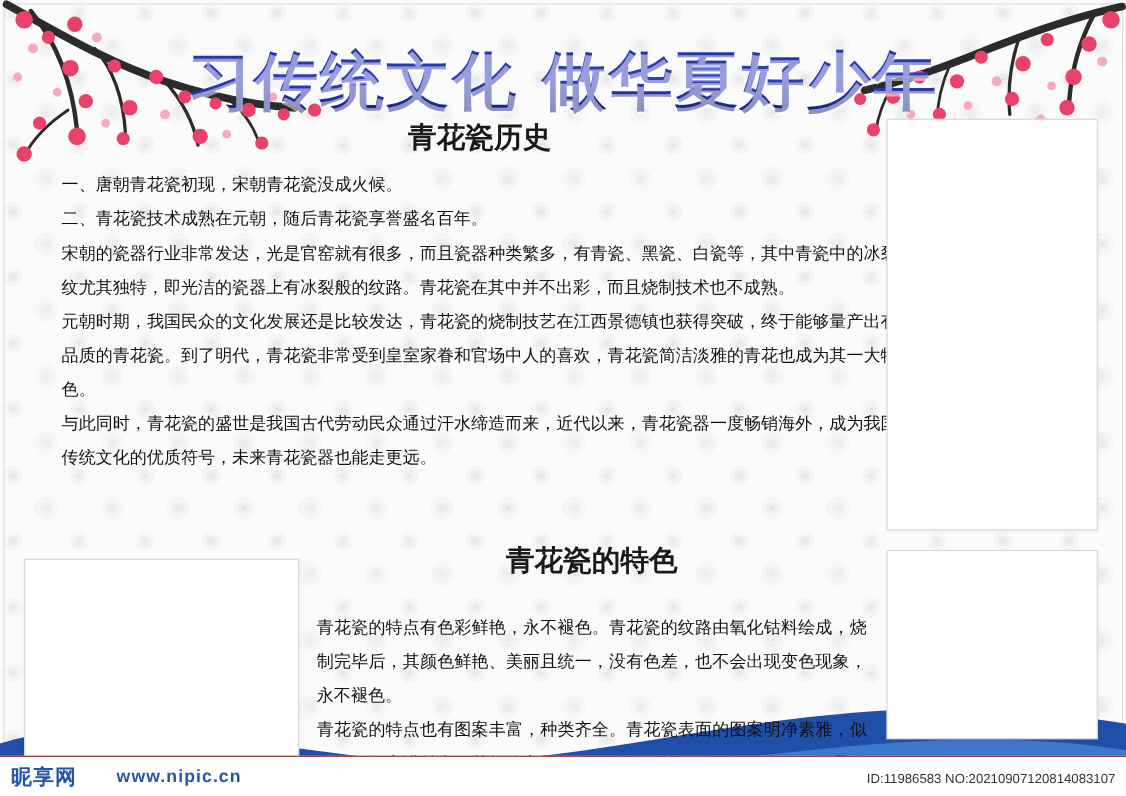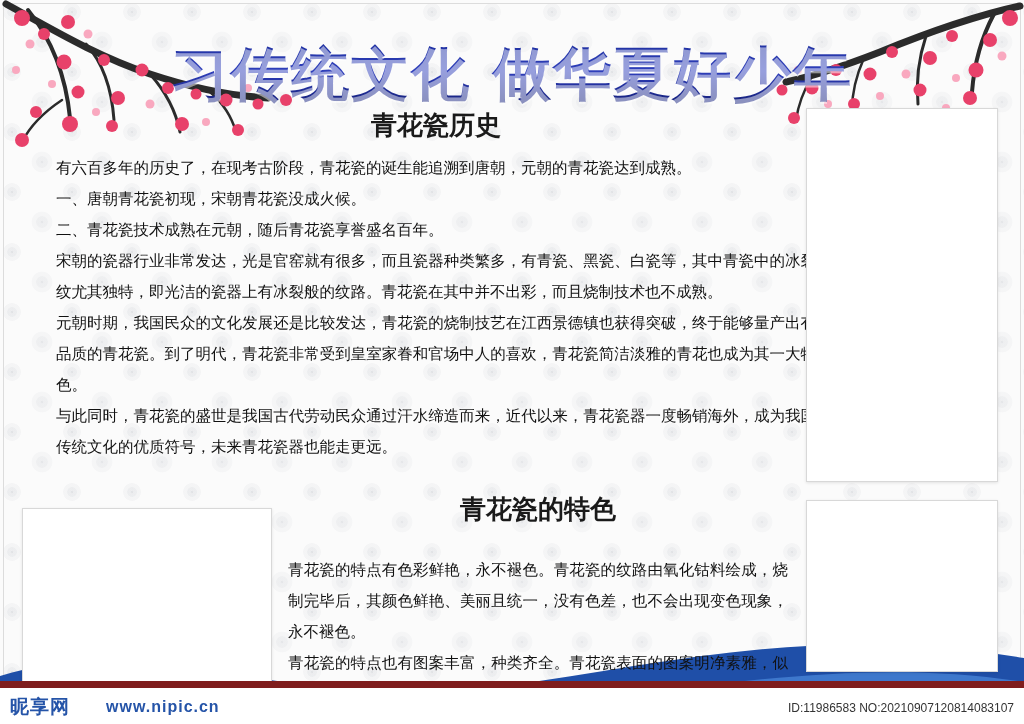--- a/index.html
+++ b/index.html
@@ -122,21 +122,21 @@
   .branch { position: absolute; }
   #branch-left { left: 0; top: 0; width: 300px; height: 170px; }
   #branch-right { right: 0; top: 0; width: 330px; height: 150px; }
 
   
   .footer-bar {
     position: absolute;
     left: 0; bottom: 0;
     width: 1024px; height: 36px;
     background: #ffffff;
-    border-top: 7px solid #7f1d1d;
+    border-top: 1px solid #7f1d1d;
   }
   .footer-logo {
     position: absolute;
     left: 10px; bottom: 4px;
     font-family: "DejaVu Sans", "Liberation Sans", sans-serif;
     font-size: 19px;
     font-weight: bold;
     color: #2554a8;
     letter-spacing: 1px;
   }
@@ -247,21 +247,20 @@
         <circle cx="252" cy="108" r="4"></circle>
       <circle cx="104" cy="70" r="4"></circle>
     </g>
   </svg>
 
   <div class="title">习传统文化 做华夏好少年</div>
 
   <div id="history-block">
     <div class="section-heading">青花瓷历史</div>
     <div id="history-body" class="body-text">
-      <p>有六百多年的历史了，在现考古阶段，青花瓷的诞生能追溯到唐朝，元朝的青花瓷达到成熟。</p>
       <p>一、唐朝青花瓷初现，宋朝青花瓷没成火候。</p>
       <p>二、青花瓷技术成熟在元朝，随后青花瓷享誉盛名百年。</p>
       <p>宋朝的瓷器行业非常发达，光是官窑就有很多，而且瓷器种类繁多，有青瓷、黑瓷、白瓷等，其中青瓷中的冰裂纹尤其独特，即光洁的瓷器上有冰裂般的纹路。青花瓷在其中并不出彩，而且烧制技术也不成熟。</p>
       <p>元朝时期，我国民众的文化发展还是比较发达，青花瓷的烧制技艺在江西景德镇也获得突破，终于能够量产出有品质的青花瓷。到了明代，青花瓷非常受到皇室家眷和官场中人的喜欢，青花瓷简洁淡雅的青花也成为其一大特色。</p>
       <p>与此同时，青花瓷的盛世是我国古代劳动民众通过汗水缔造而来，近代以来，青花瓷器一度畅销海外，成为我国传统文化的优质符号，未来青花瓷器也能走更远。</p>
     </div>
   </div>
 
   <div id="feature-block">
     <div class="section-heading">青花瓷的特色</div>

